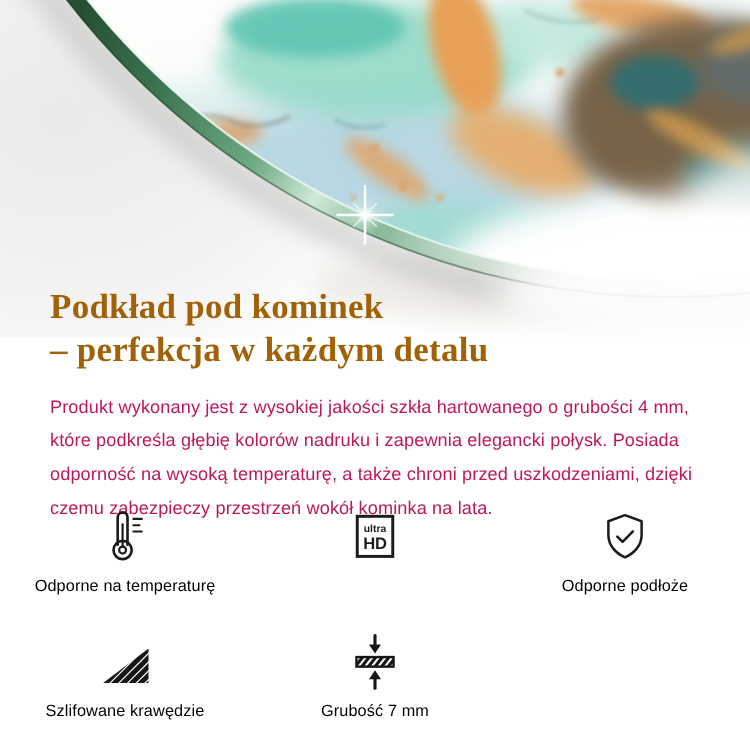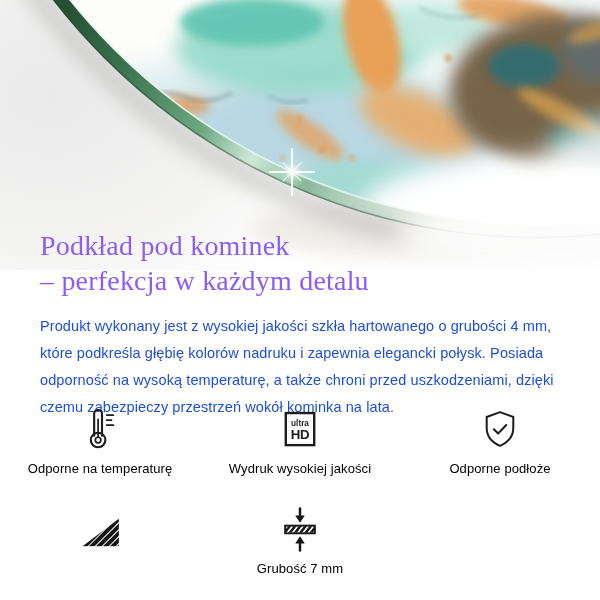--- a/index.html
+++ b/index.html
@@ -1,22 +1,22 @@
 <!DOCTYPE html>
 <html><head>
 <meta charset="utf-8">
 <style>
   html,body{margin:0;padding:0;}
   body{width:600px;height:600px;background:#ffffff;font-family:"Liberation Sans",sans-serif;overflow:hidden;}
   .page{position:relative;width:600px;height:600px;background:#fff;}
   .hero{position:absolute;top:0;left:0;width:600px;height:270px;}
   .content{position:absolute;left:40px;top:228px;width:522px;}
-  h1.title{margin:0;font-family:"Liberation Serif","DejaVu Serif",serif;font-weight:400;
-           font-size:28px;line-height:35px;color:#8b5cf6;letter-spacing:.2px;}
-  p.desc{margin:15px 0 0 0;font-size:14.5px;line-height:27px;color:#1d4ed8;letter-spacing:.1px;}
+  h1.title{margin:0;font-family:"Liberation Serif","DejaVu Serif",serif;font-weight:700;
+           font-size:28px;line-height:35px;color:#a16207;letter-spacing:.2px;}
+  p.desc{margin:15px 0 0 0;font-size:14.5px;line-height:27px;color:#be185d;letter-spacing:.1px;}
   .features{position:absolute;top:402px;left:0;width:600px;display:grid;
             grid-template-columns:repeat(3,1fr);row-gap:26px;}
   .feature{display:flex;flex-direction:column;align-items:center;}
   .icon-box{height:50px;display:flex;align-items:flex-end;justify-content:center;}
   .feature-label{margin-top:9px;font-size:13px;color:#000000;letter-spacing:.1px;text-align:center;}
   .ft-ico{display:block;}
   .ultra-top{font-size:9px;font-weight:700;}
   .ultra-bottom{font-size:14.5px;font-weight:700;letter-spacing:-.3px;}
 </style>
 </head>
@@ -145,21 +145,20 @@
     </div>
 
     <div class="feature">
       <div class="icon-box">
         <svg class="ft-ico" width="44" height="44" viewBox="0 0 48 48">
           <rect x="8.5" y="5.5" width="31" height="35" fill="none" stroke="#1c1c1c" stroke-width="2.6"></rect>
           <text x="24" y="19.5" text-anchor="middle" fill="#1c1c1c" class="ultra-top" font-family="Liberation Sans, sans-serif">ultra</text>
           <text x="24" y="34" text-anchor="middle" fill="#1c1c1c" class="ultra-bottom" font-family="Liberation Sans, sans-serif">HD</text>
         </svg>
       </div>
-      <div class="feature-label">Wydruk wysokiej jakości</div>
     </div>
 
     <div class="feature">
       <div class="icon-box">
         <svg class="ft-ico" width="44" height="44" viewBox="0 0 48 48" fill="none" stroke="#1c1c1c" stroke-width="2.2" stroke-linecap="round" stroke-linejoin="round">
           <path d="M24,4.5 L38.5,9.8 V21.5 c0,9.6 -6.6,16.4 -14.5,19.8 c-7.9,-3.4 -14.5,-10.2 -14.5,-19.8 V9.8 Z"></path>
           <path d="M17.3,23.2 l4.6,4.6 l9,-9.2"></path>
         </svg>
       </div>
       <div class="feature-label">Odporne podłoże</div>
@@ -177,20 +176,21 @@
           <g clip-path="url(#triClip)" stroke="#161616" stroke-width="4.6">
             <path d="M0,48 L44,4"></path>
             <path d="M8,48 L52,4"></path>
             <path d="M16,48 L60,4"></path>
             <path d="M24,48 L68,4"></path>
             <path d="M32,48 L76,4"></path>
             <path d="M40,48 L84,4"></path>
           </g>
         </svg>
       </div>
+      <div class="feature-label">Szlifowane krawędzie</div>
     </div>
 
     <div class="feature">
       <div class="icon-box">
         <svg class="ft-ico" width="46" height="46" viewBox="0 0 48 48">
           <defs>
               <clipPath id="barClip">
                 <rect x="9" y="21" width="30" height="7"></rect>
               </clipPath>
             </defs>

